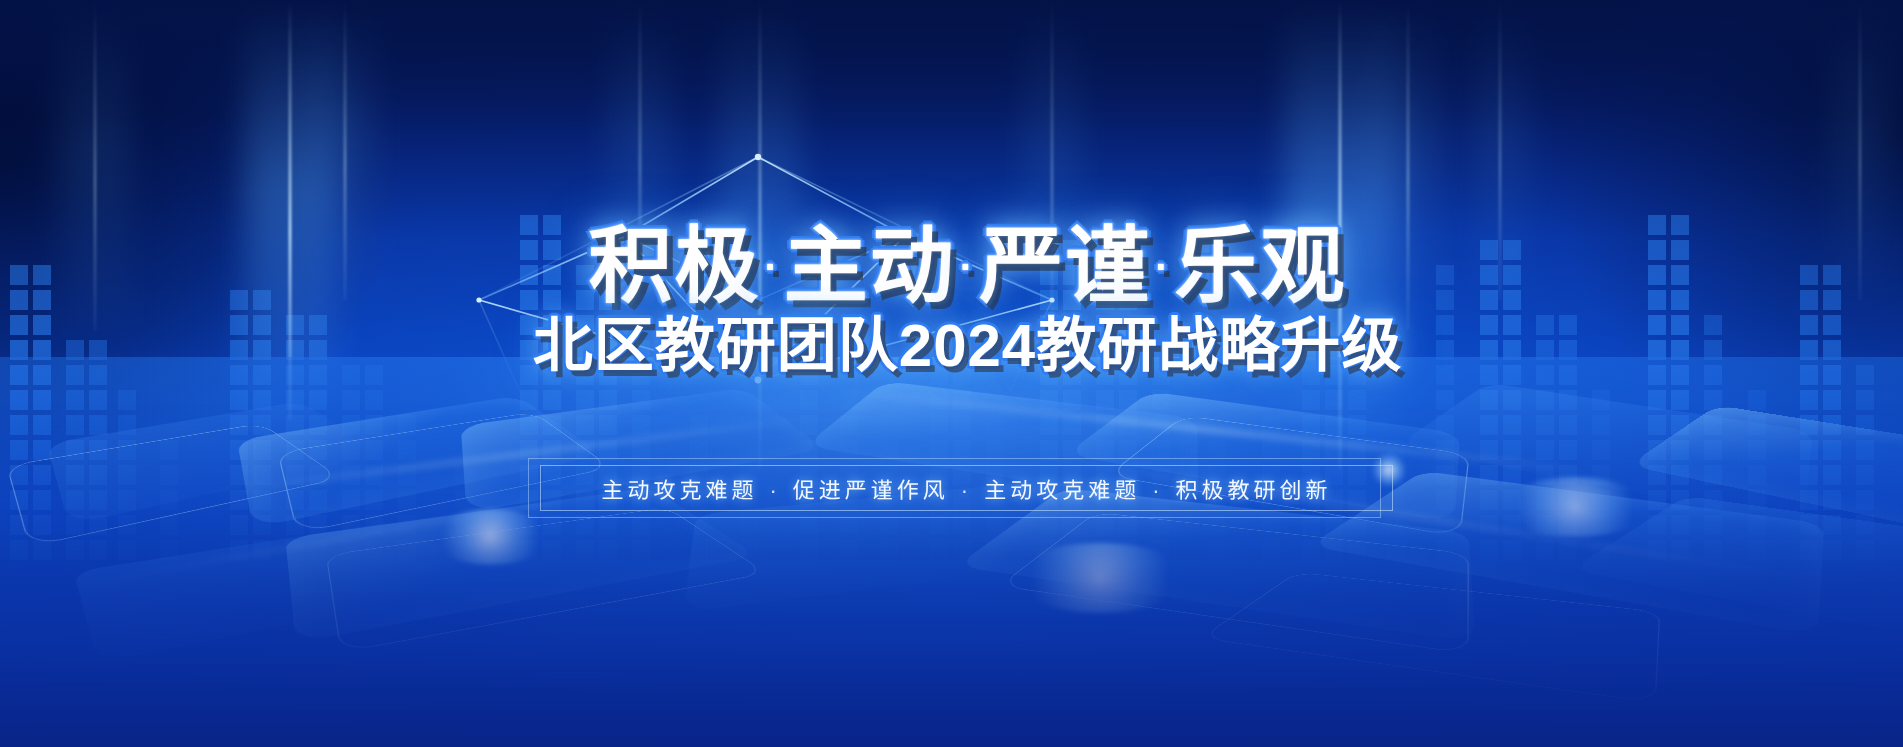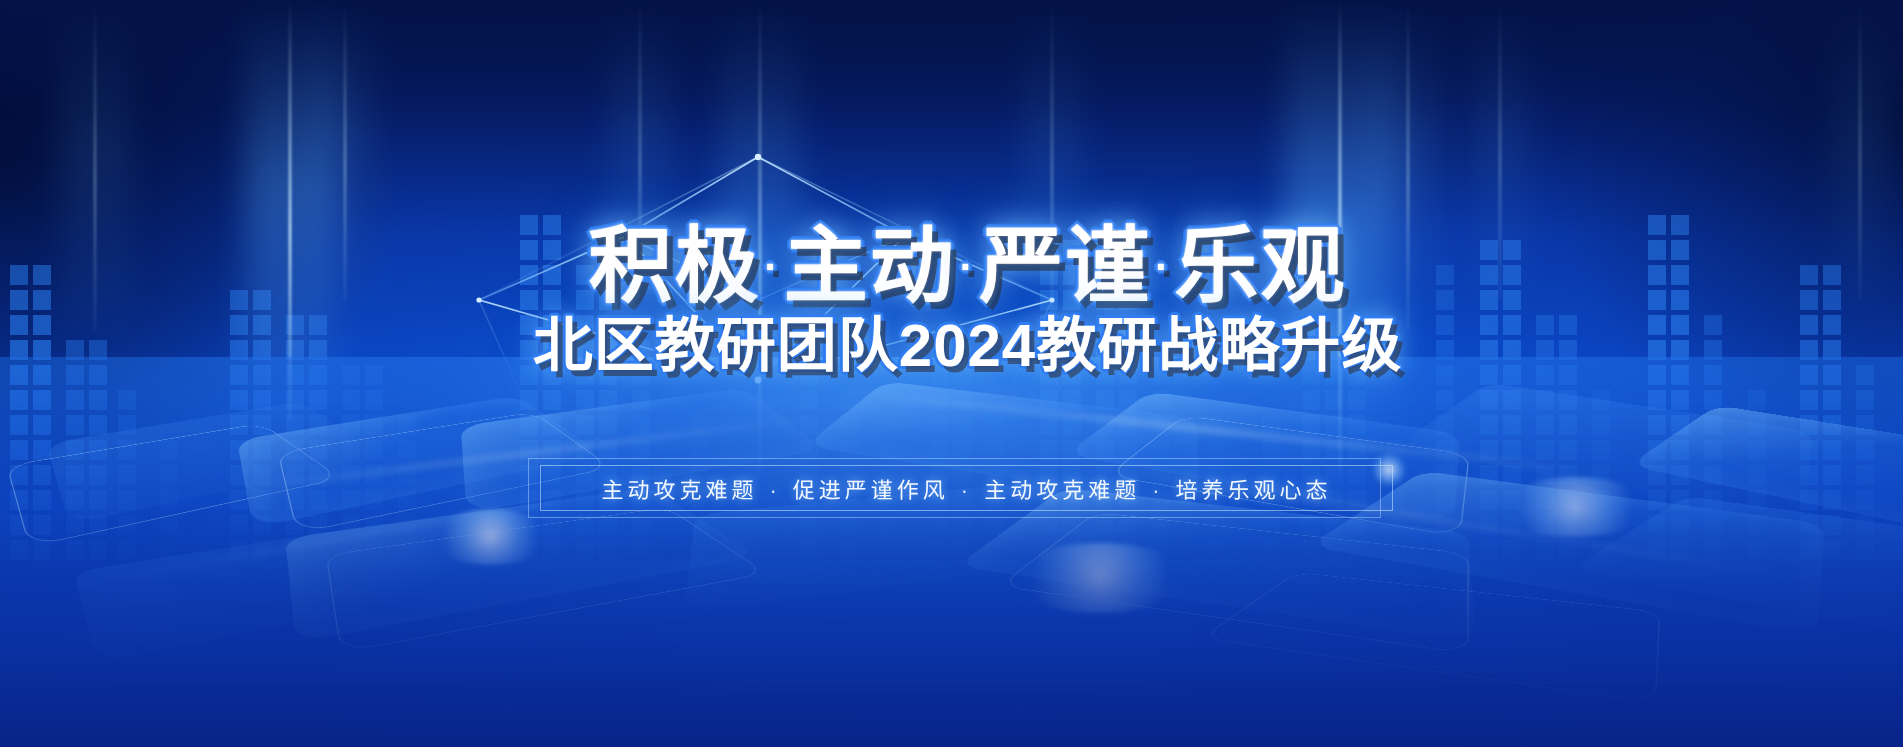--- a/index.html
+++ b/index.html
@@ -1480,19 +1480,19 @@
     <h1 class="title-main">
       <span>积极</span><span class="dot">·</span><span>主动</span><span class="dot">·</span><span>严谨</span><span class="dot">·</span><span>乐观</span>
     </h1>
 
     <h2 class="title-sub">北区教研团队2024教研战略升级</h2>
 
     <div class="tagline-wrap">
       <div class="tagline-box-back"></div>
       <div class="tagline-box-front">
         <div class="tagline-text">
-          <span>主动攻克难题</span><span class="sep">·</span><span>促进严谨作风</span><span class="sep">·</span><span>主动攻克难题</span><span class="sep">·</span><span>培养乐观心态</span>
+          <span>主动攻克难题</span><span class="sep">·</span><span>促进严谨作风</span><span class="sep">·</span><span>主动攻克难题</span><span class="sep">·</span><span>积极教研创新</span>
         </div>
       </div>
     </div>
 
   </div>
 </div>
 
 </body></html>

